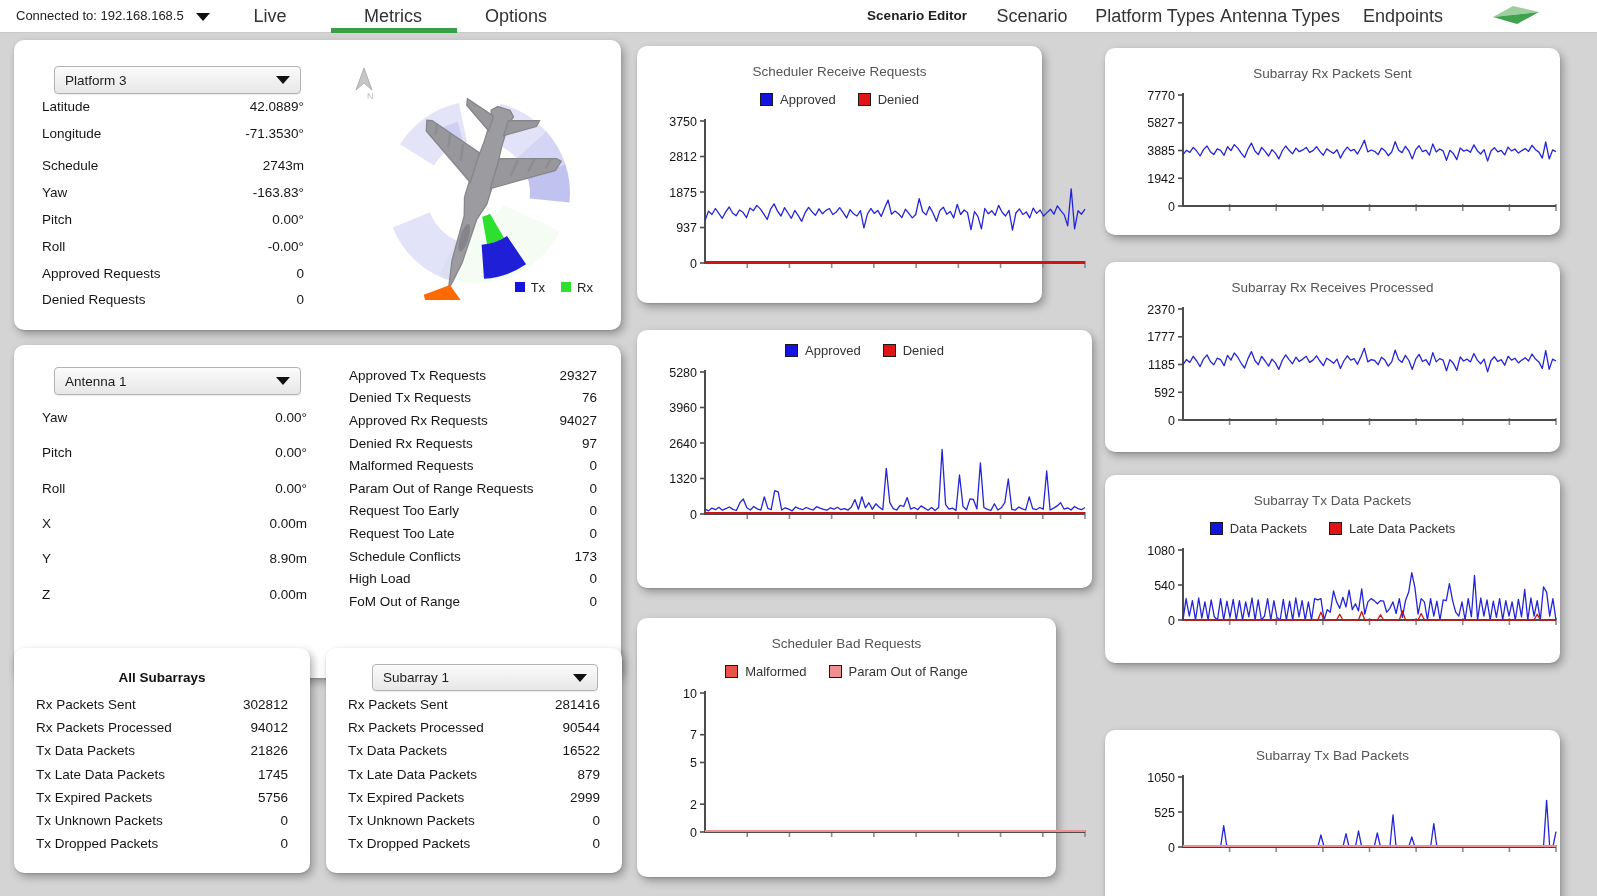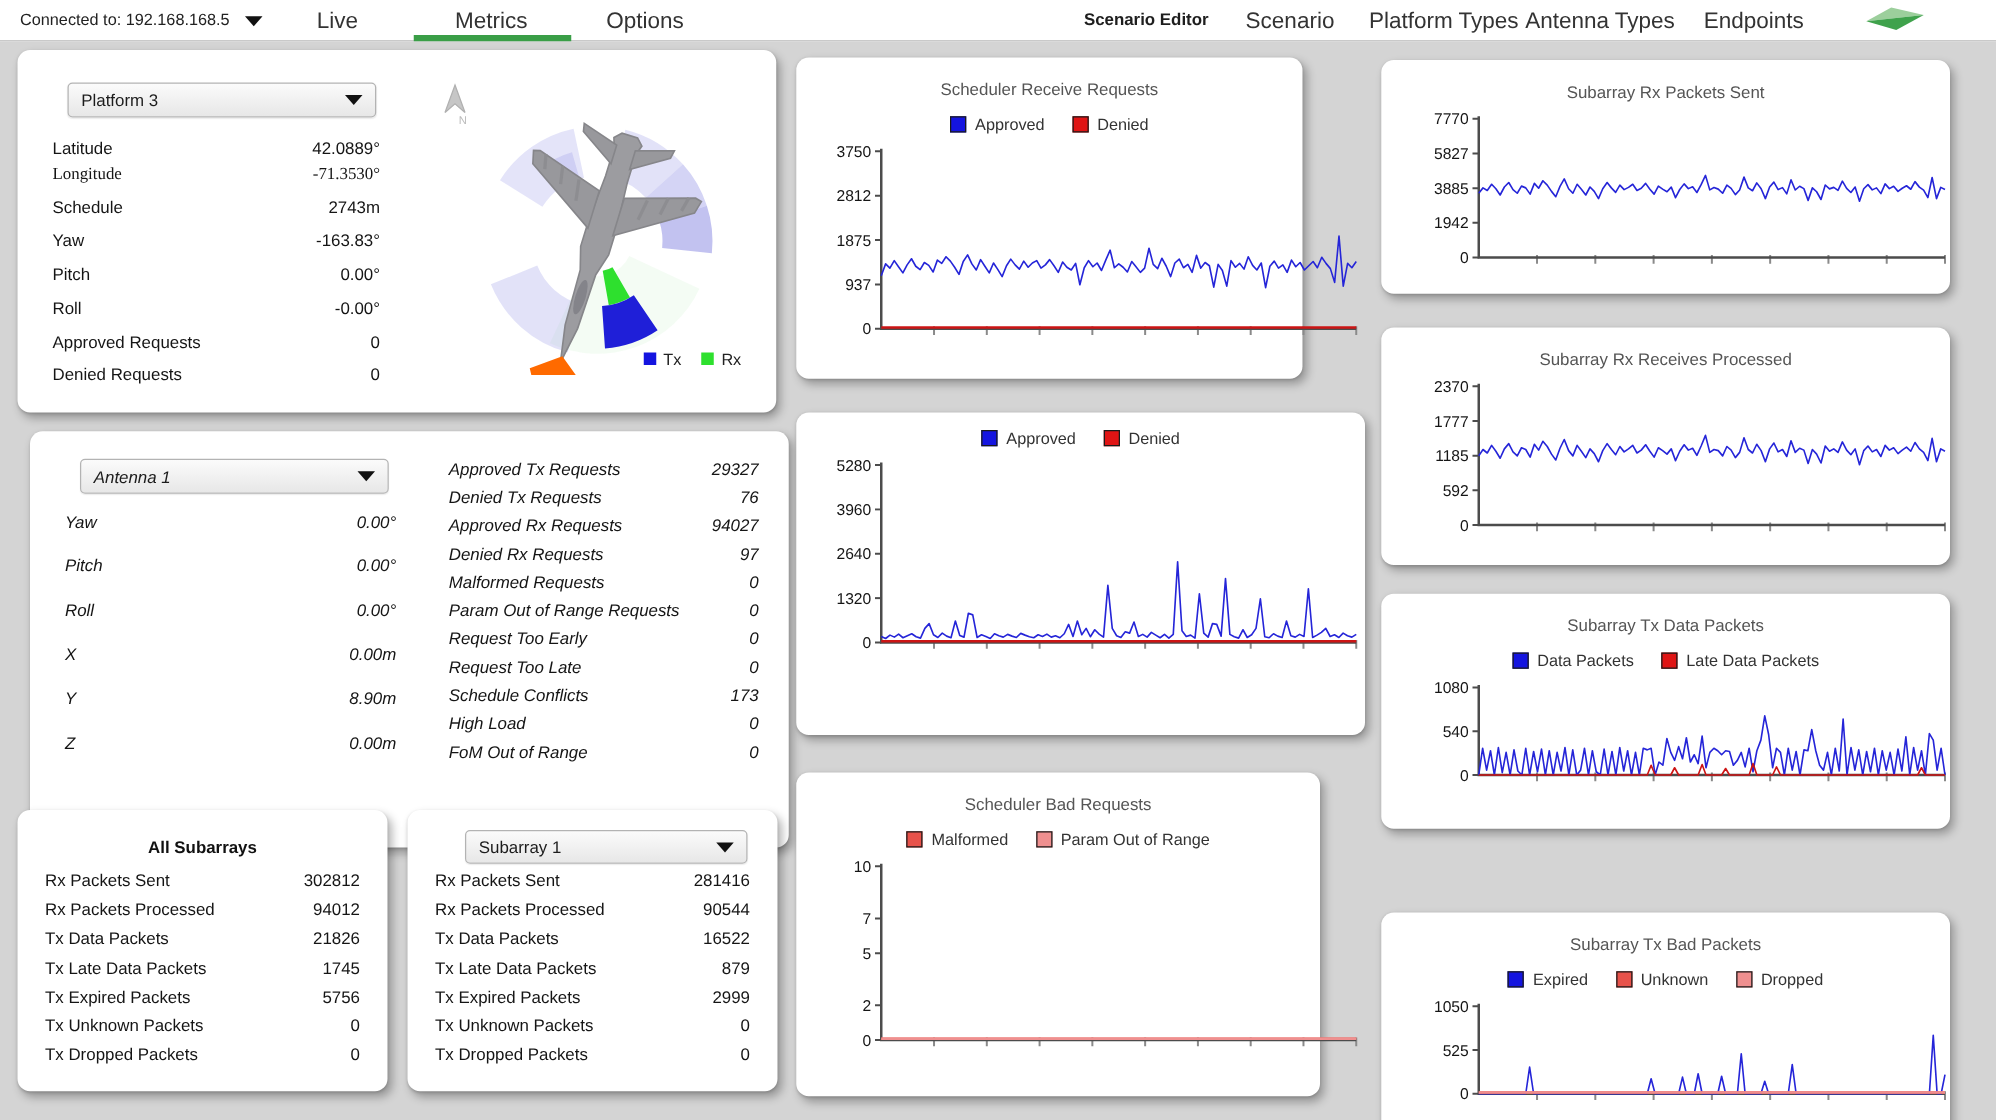--- a/index.html
+++ b/index.html
@@ -62,25 +62,25 @@
     </svg>
   </div>
 </div>
 
 <div class="panel" style="left:14px;top:40px;width:607px;height:290px;">
   <div class="select" style="left:40px;top:26px;width:225px;height:26px;">
     <span>Platform 3</span>
     <span class="caret-down"></span>
   </div>
   <div class="rows" style="left:28px;top:59px;width:262px;">
-      <div class="row" style="height: 26.8px; align-items: flex-end;">
+      <div class="row" style="height: 26.8px; align-items: flex-start;">
         <span class="lbl">Latitude</span>
         <span class="val">42.0889°</span>
       </div>
-      <div class="row" style="height: 26.8px; align-items: center; font-family: Liberation Serif, serif;">
+      <div class="row" style="height: 26.8px; align-items: flex-start;">
         <span class="lbl">Longitude</span>
         <span class="val">-71.3530°</span>
       </div>
       <div class="row" style="height: 26.8px; align-items: center;">
         <span class="lbl">Schedule</span>
         <span class="val">2743m</span>
       </div>
       <div class="row" style="height: 26.8px; align-items: center;">
         <span class="lbl">Yaw</span>
         <span class="val">-163.83°</span>
@@ -139,21 +139,21 @@
         <path d="M192.09058969848422,212.2972312397336 A86,86 0 0 1 149.9990567419948,226.79050832234486 L147.62733663469453,192.87333061351086 A52,52 0 0 0 173.07803098047884,184.10995377286218 Z" fill="#1f1fd8"></path>
       </g>
     </svg>
 
   <div class="viz-legend" style="right:28px;top:240px;">
     <span><span class="sq" style="background:#1414e0;"></span><span>Tx</span></span>
     <span><span class="sq" style="background:#2ee02e;"></span><span>Rx</span></span>
   </div>
 </div>
 
-<div class="panel" style="left:24px;top:345px;width:607px;height:333px;font-style:italic;">
+<div class="panel" style="left:14px;top:345px;width:607px;height:333px;">
   <div class="select" style="left:40px;top:22px;width:225px;height:26px;">
     <span>Antenna 1</span>
     <span class="caret-down"></span>
   </div>
   <div class="rows" style="left:28px;top:55px;width:265px;">
       <div class="row" style="height: 35.3px; align-items: center;">
         <span class="lbl">Yaw</span>
         <span class="val">0.00°</span>
       </div>
       <div class="row" style="height: 35.3px; align-items: center;">
@@ -486,34 +486,20 @@
         <line x1="70" y1="41" x2="75" y2="41" stroke="#4c4c4c" stroke-width="1.6"></line>
         <text x="67" y="45.5" text-anchor="end" font-size="12.5" fill="#151515">540</text>
         <line x1="70" y1="76" x2="75" y2="76" stroke="#4c4c4c" stroke-width="1.6"></line>
         <text x="67" y="80.5" text-anchor="end" font-size="12.5" fill="#151515">0</text>
         <polyline points="75.0,76.0 78.1,54.6 81.3,72.1 84.4,56.6 87.5,76.0 90.7,54.0 93.8,74.1 96.9,57.9 100.1,76.0 103.2,55.9 106.3,72.8 109.5,76.0 112.6,54.6 115.7,76.0 118.9,57.2 122.0,73.4 125.2,55.3 128.3,76.0 131.4,56.6 134.6,76.0 137.7,57.9 140.8,72.8 144.0,54.0 147.1,76.0 150.2,55.9 153.4,76.0 156.5,72.1 159.6,54.6 162.8,76.0 165.9,56.6 169.0,73.4 172.2,76.0 175.3,55.3 178.4,76.0 181.6,57.2 184.7,76.0 187.8,54.0 191.0,72.8 194.1,56.6 197.2,76.0 200.4,57.9 203.5,76.0 206.6,54.6 209.8,55.9 212.9,54.6 216.1,76.0 219.2,65.6 222.3,68.2 225.5,46.8 228.6,57.9 231.7,64.3 234.9,53.3 238.0,63.0 241.1,46.2 244.3,65.6 247.4,59.8 250.5,66.9 253.7,44.9 256.8,70.2 259.9,57.9 263.1,54.6 266.2,56.6 269.3,59.8 272.5,56.6 275.6,57.2 278.7,68.2 281.9,64.3 285.0,57.9 288.1,69.5 291.3,54.6 294.4,73.4 297.5,56.6 300.7,48.1 303.8,28.7 306.9,43.6 310.1,70.2 313.2,54.6 316.4,57.9 319.5,76.0 322.6,54.6 325.8,72.1 328.9,57.2 332.0,76.0 335.2,55.9 338.3,56.6 341.4,39.7 344.6,56.6 347.7,68.2 350.8,72.1 354.0,57.9 357.1,76.0 360.2,54.6 363.4,72.8 366.5,31.3 369.6,76.0 372.8,54.0 375.9,72.1 379.0,55.9 382.2,76.0 385.3,57.2 388.4,73.4 391.6,54.6 394.7,76.0 397.8,56.6 401.0,72.1 404.1,57.9 407.3,76.0 410.4,55.3 413.5,72.8 416.7,45.5 419.8,76.0 422.9,54.0 426.1,72.1 429.2,56.6 432.3,76.0 435.5,42.9 438.6,48.1 441.7,72.1 444.9,54.6 448.0,76.0" fill="none" stroke="#2525d8" stroke-width="1.3" stroke-linejoin="round"></polyline>
         <polyline points="75.0,76.0 78.1,76.0 81.3,76.0 84.4,76.0 87.5,76.0 90.7,76.0 93.8,76.0 96.9,76.0 100.1,76.0 103.2,76.0 106.3,76.0 109.5,76.0 112.6,76.0 115.7,76.0 118.9,76.0 122.0,76.0 125.2,76.0 128.3,76.0 131.4,76.0 134.6,76.0 137.7,76.0 140.8,76.0 144.0,76.0 147.1,76.0 150.2,76.0 153.4,76.0 156.5,76.0 159.6,76.0 162.8,76.0 165.9,76.0 169.0,76.0 172.2,76.0 175.3,76.0 178.4,76.0 181.6,76.0 184.7,76.0 187.8,76.0 191.0,76.0 194.1,76.0 197.2,76.0 200.4,76.0 203.5,76.0 206.6,76.0 209.8,76.0 212.9,68.2 216.1,76.0 219.2,76.0 222.3,76.0 225.5,76.0 228.6,76.0 231.7,70.2 234.9,76.0 238.0,76.0 241.1,76.0 244.3,76.0 247.4,76.0 250.5,76.0 253.7,67.6 256.8,76.0 259.9,76.0 263.1,76.0 266.2,76.0 269.3,76.0 272.5,70.8 275.6,76.0 278.7,76.0 281.9,76.0 285.0,76.0 288.1,76.0 291.3,76.0 294.4,66.9 297.5,76.0 300.7,76.0 303.8,76.0 306.9,76.0 310.1,76.0 313.2,69.5 316.4,76.0 319.5,76.0 322.6,76.0 325.8,76.0 328.9,76.0 332.0,76.0 335.2,76.0 338.3,76.0 341.4,76.0 344.6,76.0 347.7,76.0 350.8,76.0 354.0,76.0 357.1,76.0 360.2,76.0 363.4,76.0 366.5,76.0 369.6,76.0 372.8,76.0 375.9,76.0 379.0,76.0 382.2,76.0 385.3,76.0 388.4,76.0 391.6,76.0 394.7,76.0 397.8,76.0 401.0,76.0 404.1,76.0 407.3,76.0 410.4,76.0 413.5,76.0 416.7,76.0 419.8,76.0 422.9,76.0 426.1,76.0 429.2,70.2 432.3,76.0 435.5,76.0 438.6,76.0 441.7,76.0 444.9,76.0 448.0,76.0" fill="none" stroke="#cc1414" stroke-width="1.3" stroke-linejoin="round"></polyline>
       </svg></div>
 </div>
 <div class="panel" style="left:1105px;top:730px;width:455px;height:189px;">
   <div class="chart-title">Subarray Tx Bad Packets</div>
-  <div class="legend">
-      <span class="legend-item">
-        <span class="swatch" style="background: rgb(20, 20, 224);"></span>
-        <span>Expired</span>
-      </span>
-      <span class="legend-item">
-        <span class="swatch" style="background: rgb(232, 82, 74);"></span>
-        <span>Unknown</span>
-      </span>
-      <span class="legend-item">
-        <span class="swatch" style="background: rgb(239, 143, 143);"></span>
-        <span>Dropped</span>
-      </span>
-    </div>
   <div class="plot-wrap"><svg width="455" height="86" viewBox="0 0 455 86">
         <line x1="121.625" y1="74" x2="121.625" y2="81" stroke="#8a8a8a" stroke-width="1.6"></line>
         <line x1="168.25" y1="74" x2="168.25" y2="81" stroke="#8a8a8a" stroke-width="1.6"></line>
         <line x1="214.875" y1="74" x2="214.875" y2="81" stroke="#8a8a8a" stroke-width="1.6"></line>
         <line x1="261.5" y1="74" x2="261.5" y2="81" stroke="#8a8a8a" stroke-width="1.6"></line>
         <line x1="308.125" y1="74" x2="308.125" y2="81" stroke="#8a8a8a" stroke-width="1.6"></line>
         <line x1="354.75" y1="74" x2="354.75" y2="81" stroke="#8a8a8a" stroke-width="1.6"></line>
         <line x1="401.375" y1="74" x2="401.375" y2="81" stroke="#8a8a8a" stroke-width="1.6"></line>
         <line x1="448" y1="74" x2="448" y2="81" stroke="#8a8a8a" stroke-width="1.6"></line>
         <path d="M75,4 L75,76 L448,76" stroke="#4c4c4c" stroke-width="2" fill="none"></path>

